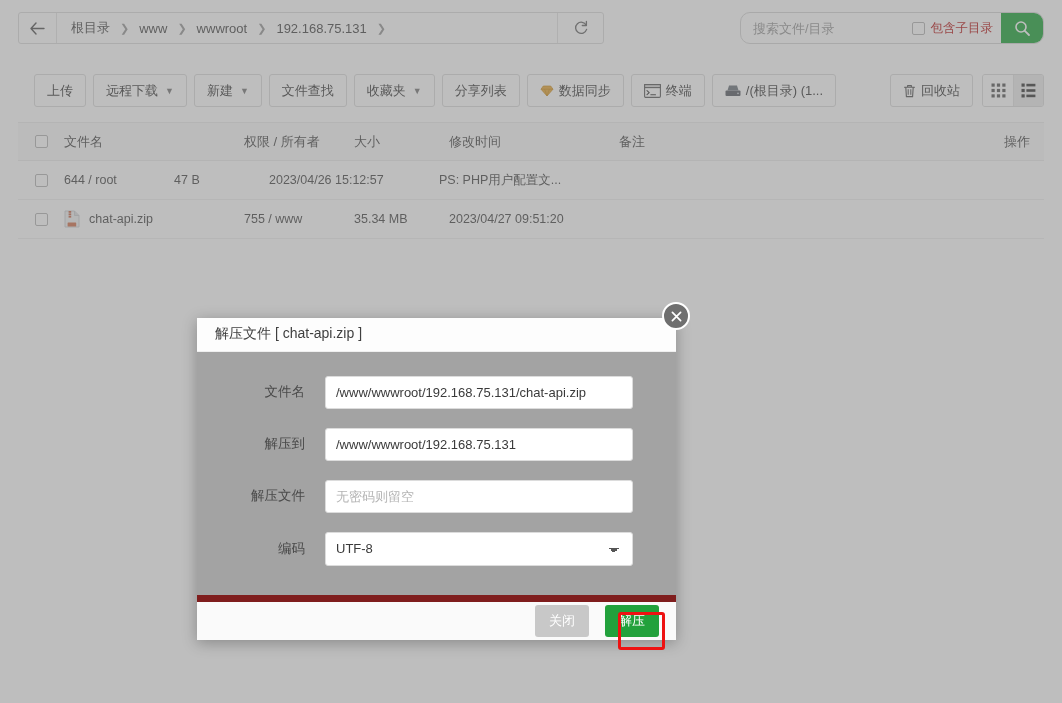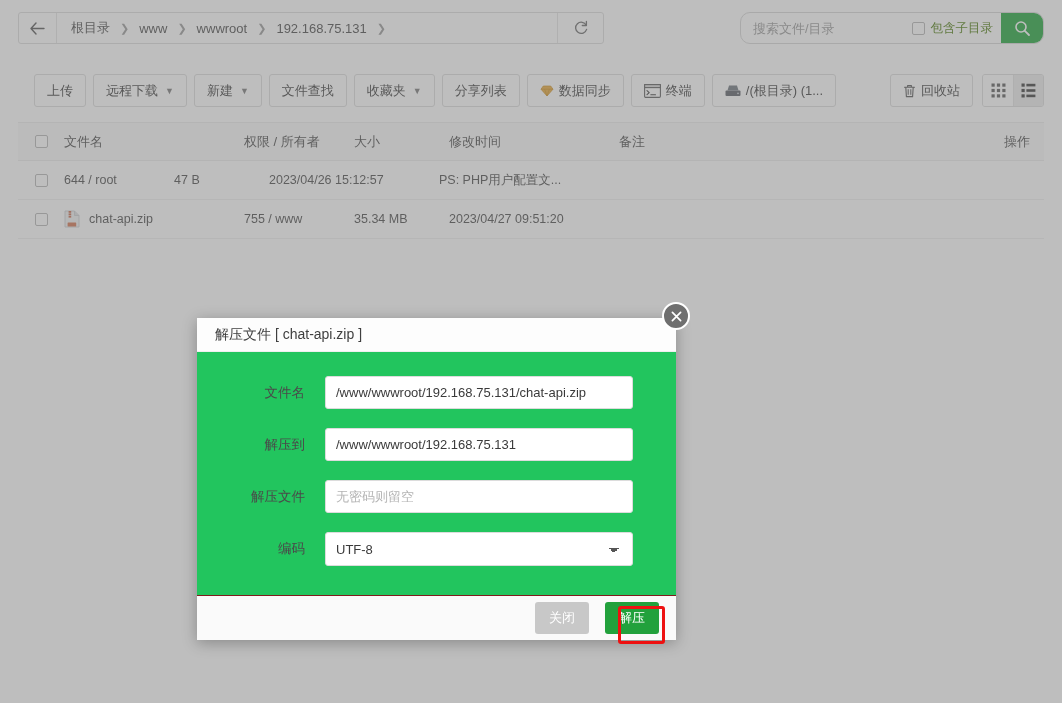--- a/index.html
+++ b/index.html
@@ -100,21 +100,21 @@
     font-family: inherit;
     min-width: 0;
   }
   .search-input::placeholder { color: #9b9b9b; }
   .sub-check {
     display: flex;
     align-items: center;
     gap: 6px;
     padding: 0 8px;
     font-size: 12.5px;
-    color: #4d7c0f;
+    color: #b91c1c;
     white-space: nowrap;
     cursor: pointer;
   }
   .ckbox {
     width: 13px; height: 13px;
     border: 1px solid #b6b6b6;
     border-radius: 2px;
     background: #fff;
     display: inline-block;
     flex: none;
@@ -217,21 +217,21 @@
     inset: 0;
     background: rgba(120,120,120,0.48);
     z-index: 10;
   }
 
   #modal {
     position: absolute;
     left: 197px; top: 318px;
     width: 479px;
     height: 322px;
-    background: #22c55e;
+    background: #a3a3a3;
     box-shadow: 0 3px 14px rgba(0,0,0,0.28);
     z-index: 20;
     display: flex;
     flex-direction: column;
   }
   .modal-head {
     height: 42px;
     border-bottom: 1px solid #efefef;
     display: flex;
     align-items: center;
@@ -299,21 +299,21 @@
     background-image: linear-gradient(45deg, transparent 50%, #555 50%), linear-gradient(135deg, #555 50%, transparent 50%);
     background-position: calc(100% - 18px) 15px, calc(100% - 13px) 15px;
     background-size: 5px 5px, 5px 5px;
     background-repeat: no-repeat;
     cursor: pointer;
   }
   .frow.encoding { margin-top: 13px; }
 
   .modal-foot {
     height: 55px;
-    border-top: 1px solid #7f1d1d;
+    border-top: 7px solid #7f1d1d;
     background: #fafafa;
     display: flex;
     align-items: center;
     justify-content: flex-end;
     padding-right: 17px;
     gap: 0px;
     position: relative;
   }
   .mbtn {
     height: 32px;

